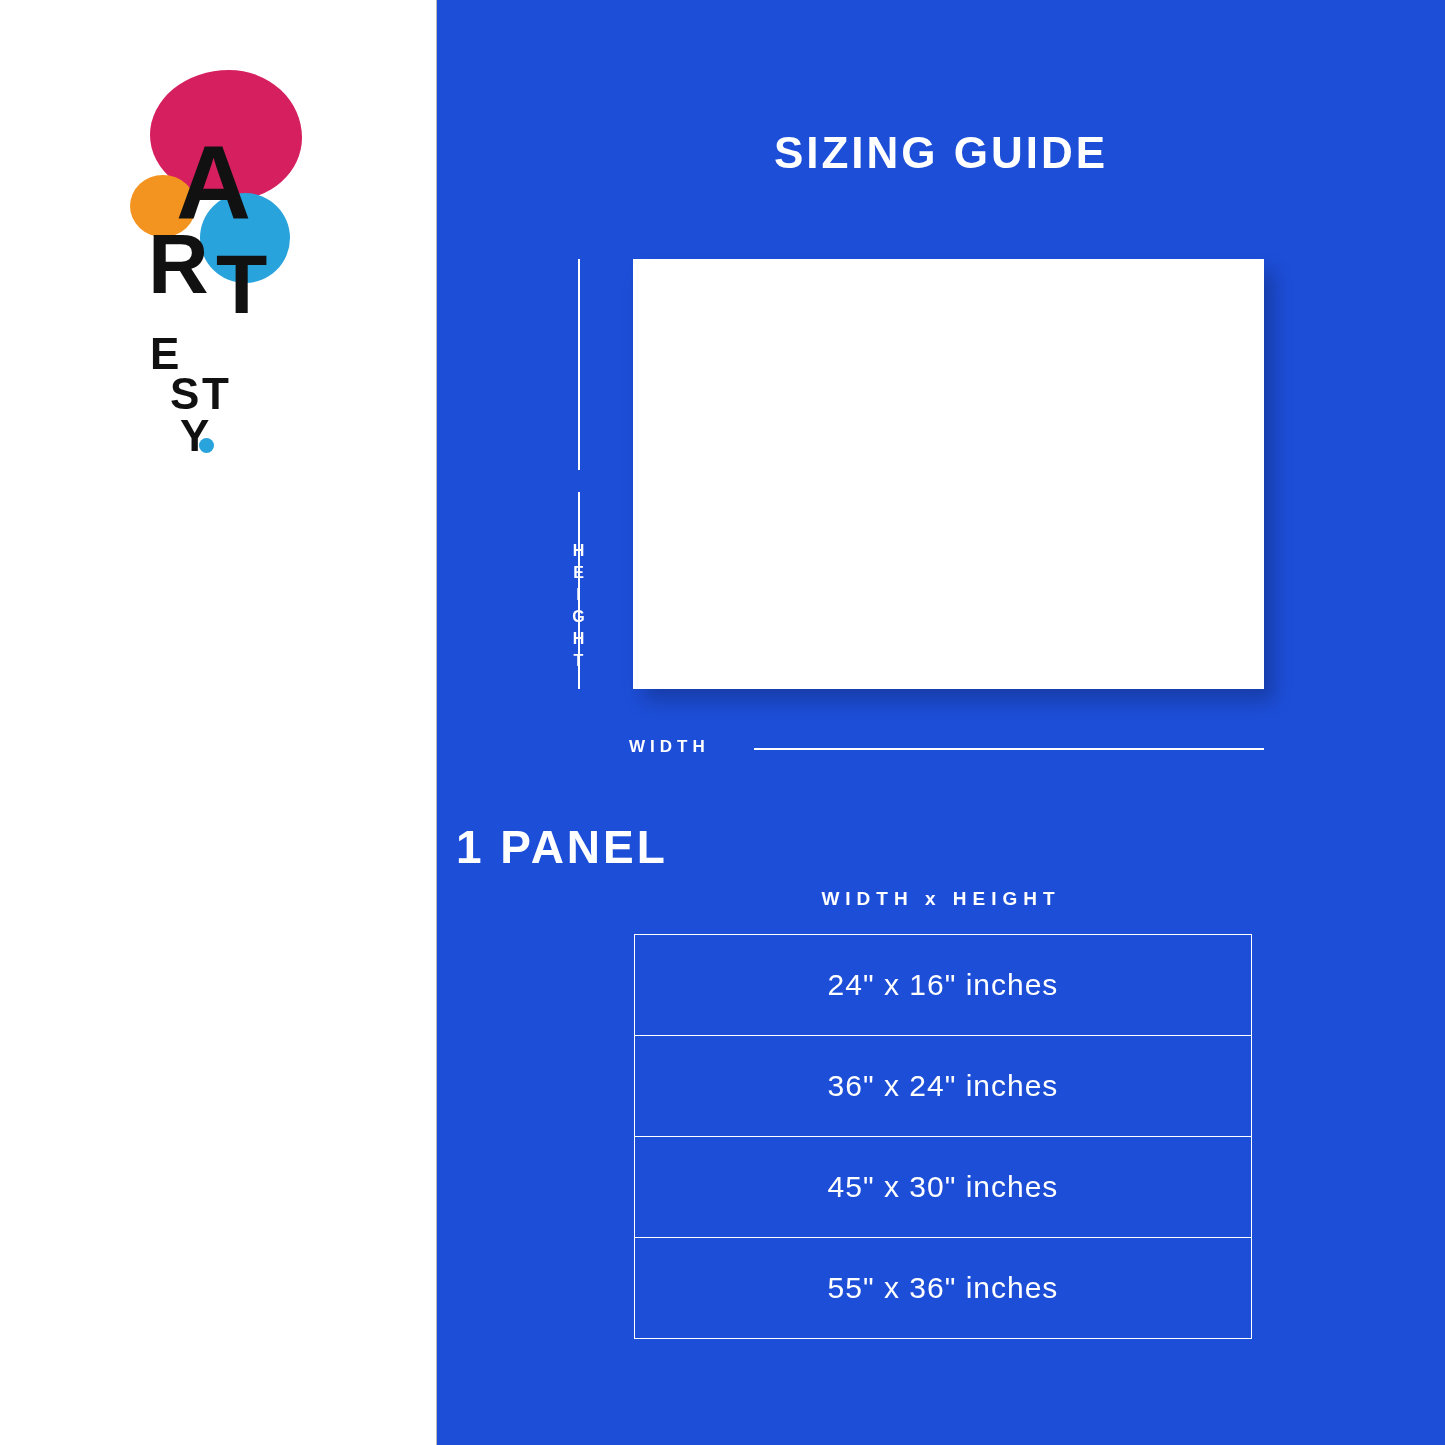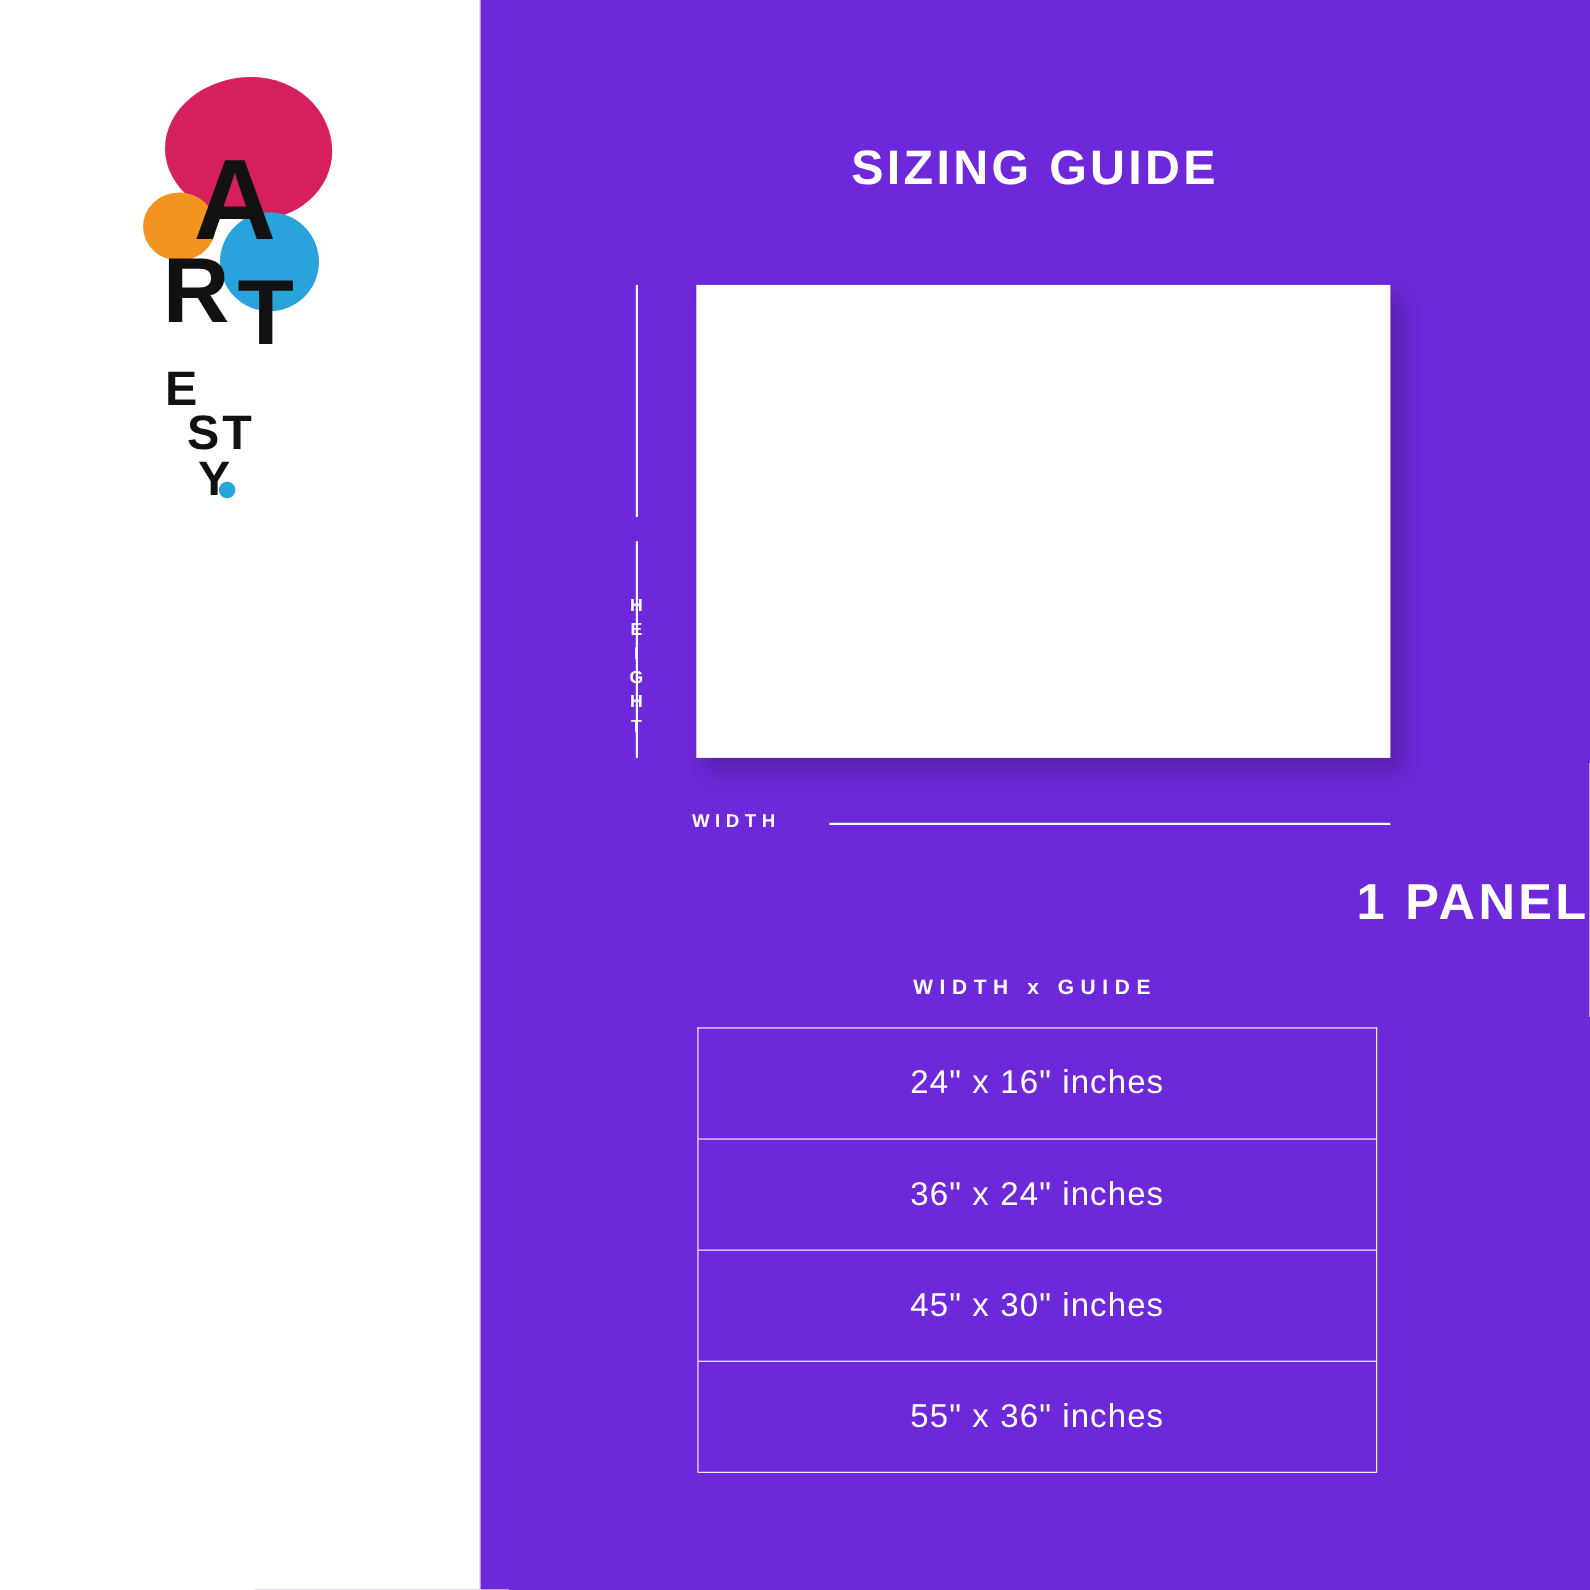--- a/index.html
+++ b/index.html
@@ -126,21 +126,21 @@
     font-weight: bold;
     color: #1c1c1c;
     letter-spacing: 3px;
   }
 
   
   .right-panel {
     position: relative;
     flex: 1 1 auto;
     height: 100%;
-    background: #6d28d9;
+    background: #1d4ed8;
   }
   .guide-title {
     position: absolute;
     top: 128px;
     left: 0;
     width: 100%;
     text-align: center;
     color: #ffffff;
     font-size: 44px;
     font-weight: bold;
@@ -200,24 +200,24 @@
     position: absolute;
     left: 317px;
     top: 748px;
     width: 510px;
     height: 1.5px;
     background: #ffffff;
   }
 
   .panel-title {
     position: absolute;
-    top: 792px;
+    top: 820px;
     left: 0;
     width: 100%;
-    text-align: right;
+    text-align: left;
     color: #ffffff;
     font-size: 46px;
     font-weight: bold;
     letter-spacing: 3px;
     padding-left: 19px;
   }
   .panel-sub {
     position: absolute;
     top: 888px;
     left: 0;
@@ -289,21 +289,21 @@
         <div>I</div>
         <div>G</div>
         <div>H</div>
         <div>T</div>
       </div>
 
     <div class="width-label">WIDTH</div>
     <div class="width-line"></div>
 
     <div class="panel-title">1 PANEL</div>
-    <div class="panel-sub">WIDTH x GUIDE</div>
+    <div class="panel-sub">WIDTH x HEIGHT</div>
 
     <div class="size-table">
       <div class="size-row">24" x 16" inches</div>
       <div class="size-row">36" x 24" inches</div>
       <div class="size-row">45" x 30" inches</div>
       <div class="size-row">55" x 36" inches</div>
     </div>
 
   </div>
 </div>

